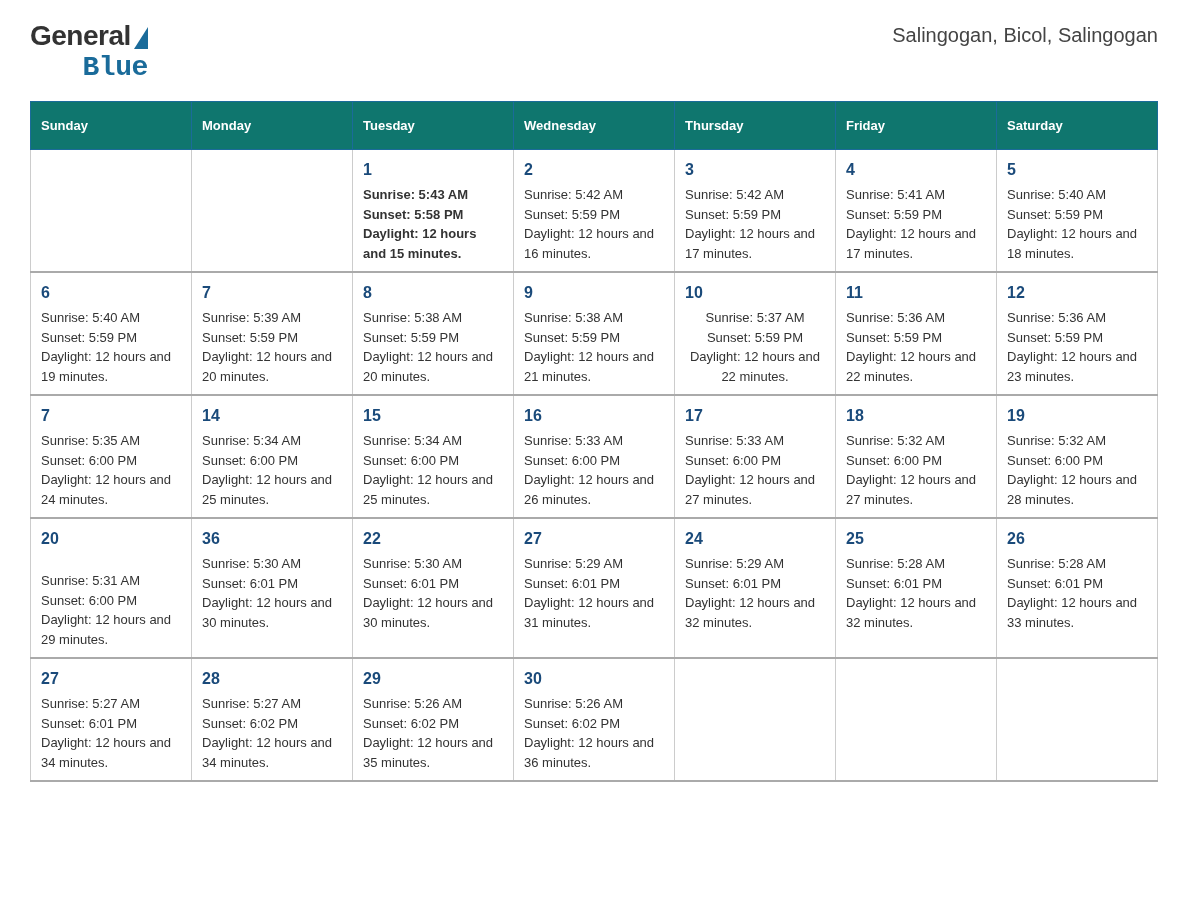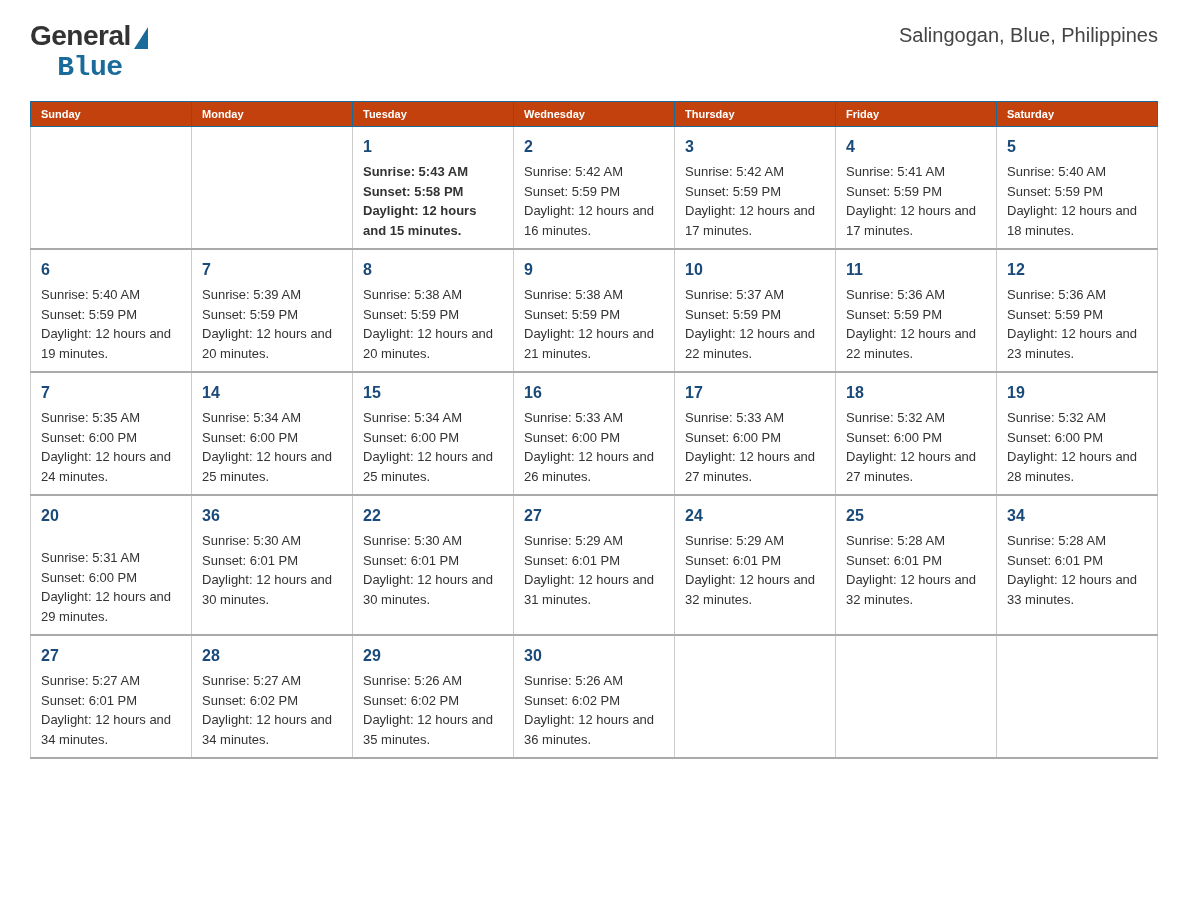--- a/index.html
+++ b/index.html
@@ -13,21 +13,21 @@
     }
     .header {
       display: flex;
       justify-content: space-between;
       align-items: flex-start;
       margin-bottom: 18px;
     }
     .logo {
       display: flex;
       flex-direction: column;
-      align-items: center;
+      align-items: flex-end;
     }
     .logo-top {
       display: flex;
       align-items: center;
     }
     .logo-text-general {
       font-size: 28px;
       font-weight: bold;
       color: #333;
       letter-spacing: -0.5px;
@@ -61,25 +61,25 @@
       font-size: 20px;
       color: #444;
       margin-top: 4px;
     }
     .calendar {
       width: 100%;
       border-collapse: collapse;
       border: 1px solid #999;
     }
     .calendar thead tr th {
-      background-color: #c2410c;
+      background-color: #0f766e;
       color: #fff;
-      font-size: 11px;
+      font-size: 13px;
       font-weight: bold;
-      padding: 6px 10px;
+      padding: 16px 10px;
       text-align: left;
       border: 1px solid #1a6b9a;
     }
     .calendar tbody tr td {
       vertical-align: top;
       padding: 8px 10px;
       border: 1px solid #ccc;
       width: 14.28%;
       min-height: 100px;
       font-size: 13px;
@@ -108,21 +108,21 @@
 
 <div class="header">
   <div class="logo">
     <div class="logo-top">
       <span class="logo-text-general">General</span>
       <div class="logo-triangle"></div>
     </div>
     <span class="logo-text-blue">Blue</span>
   </div>
   <div class="title-section">
-    <div class="subtitle">Salingogan, Blue, Philippines</div>
+    <div class="subtitle">Salingogan, Bicol, Salingogan</div>
   </div>
 </div>
 
 <table class="calendar">
   <thead>
     <tr>
     <th>Sunday</th>
         <th>Monday</th>
         <th>Tuesday</th>
         <th>Wednesday</th>
@@ -186,21 +186,21 @@
 Daylight: 12 hours and 20 minutes.</div>
         </td>
         <td>
           <span class="day-number">9</span>
           <div class="day-info" style="white-space: pre-line;">Sunrise: 5:38 AM
 Sunset: 5:59 PM
 Daylight: 12 hours and 21 minutes.</div>
         </td>
         <td>
           <span class="day-number">10</span>
-          <div class="day-info" style="white-space: pre-line;">Sunrise: 5:37 AM
+          <div class="day-info" style="white-space: pre-line; text-align: center;">Sunrise: 5:37 AM
 Sunset: 5:59 PM
 Daylight: 12 hours and 22 minutes.</div>
         </td>
         <td>
           <span class="day-number">11</span>
           <div class="day-info" style="white-space: pre-line;">Sunrise: 5:36 AM
 Sunset: 5:59 PM
 Daylight: 12 hours and 22 minutes.</div>
         </td>
         <td>
@@ -285,21 +285,21 @@
 Sunset: 6:01 PM
 Daylight: 12 hours and 32 minutes.</div>
         </td>
         <td>
           <span class="day-number">25</span>
           <div class="day-info" style="white-space: pre-line;">Sunrise: 5:28 AM
 Sunset: 6:01 PM
 Daylight: 12 hours and 32 minutes.</div>
         </td>
         <td>
-          <span class="day-number">34</span>
+          <span class="day-number">26</span>
           <div class="day-info" style="white-space: pre-line;">Sunrise: 5:28 AM
 Sunset: 6:01 PM
 Daylight: 12 hours and 33 minutes.</div>
         </td>
       </tr>
       <tr>
         <td>
           <span class="day-number">27</span>
           <div class="day-info" style="white-space: pre-line;">Sunrise: 5:27 AM
 Sunset: 6:01 PM

